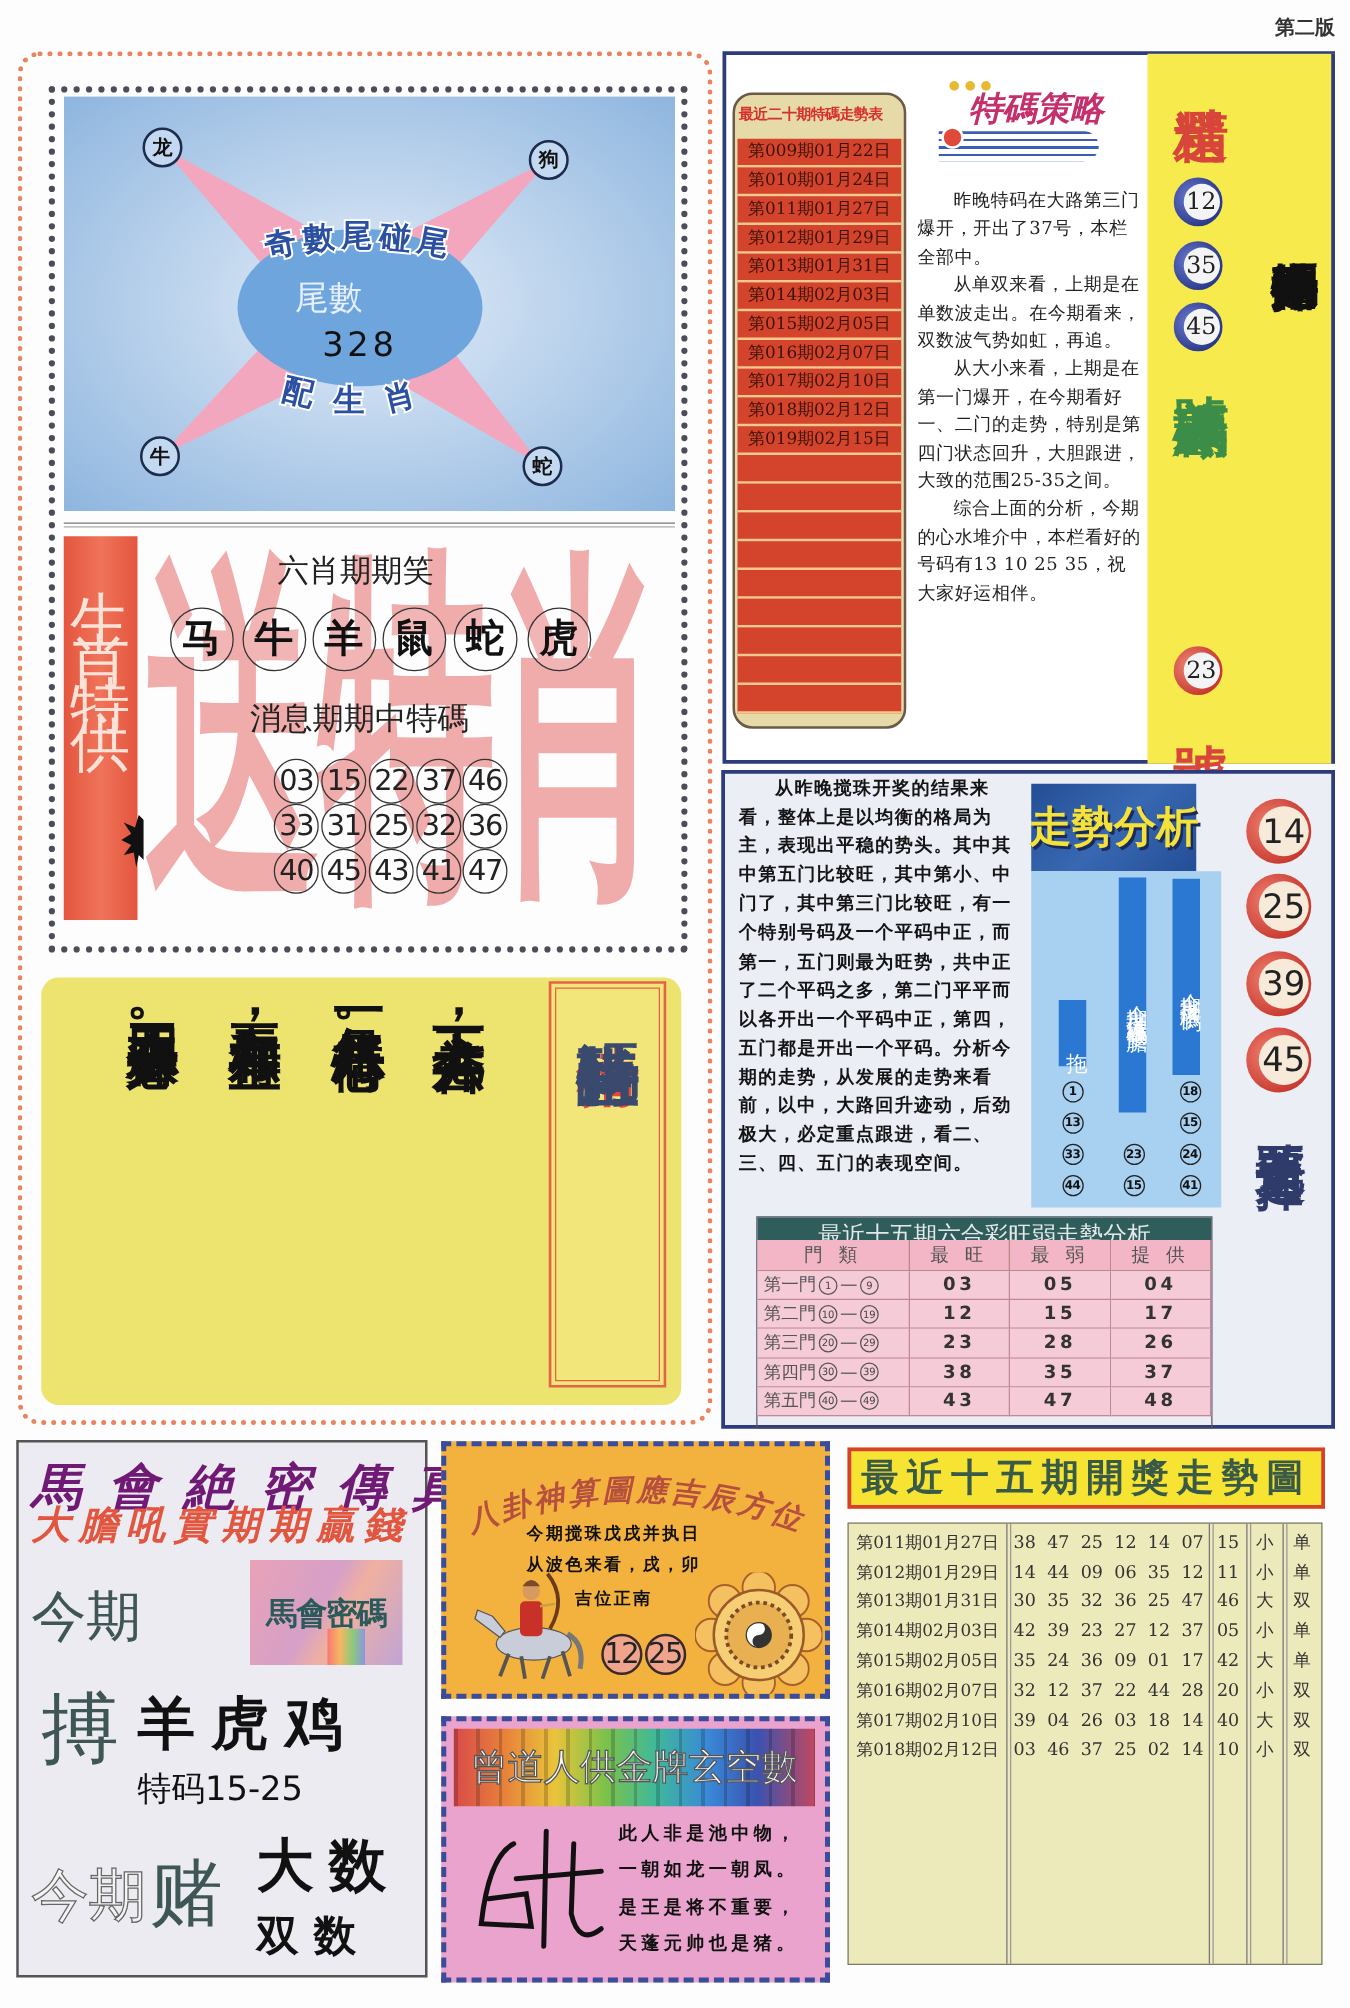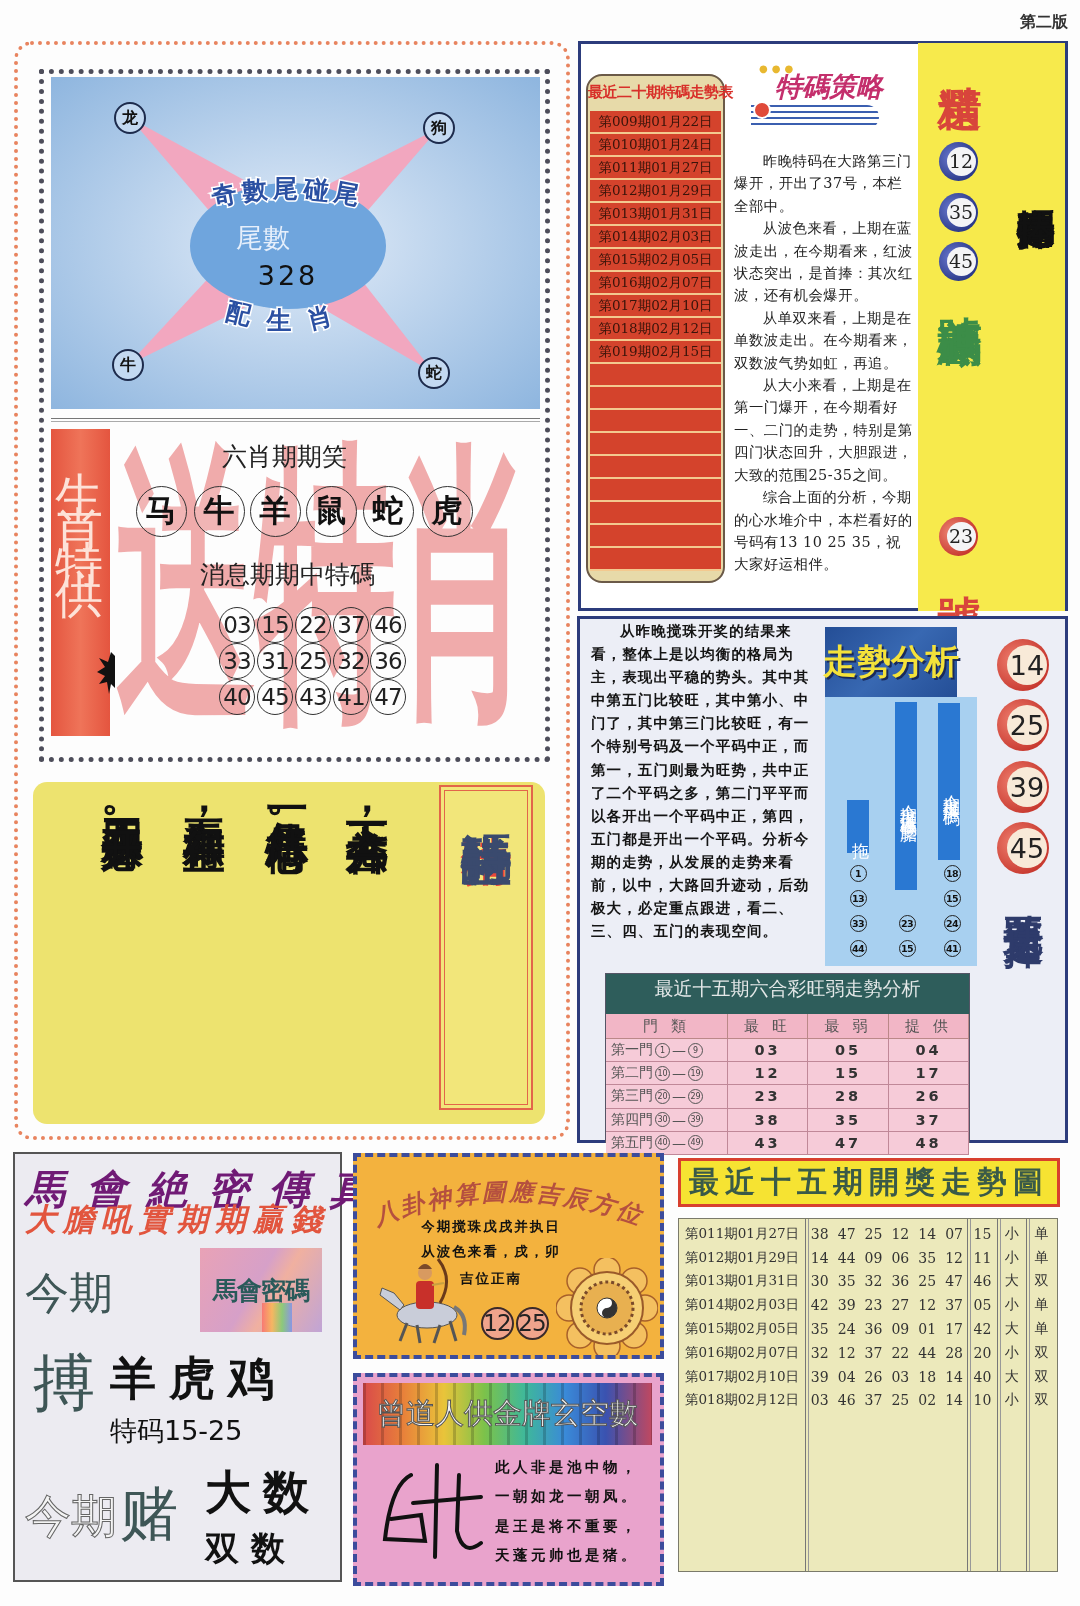--- a/index.html
+++ b/index.html
@@ -28,21 +28,21 @@
 .poem-box{left:33px;top:782px;width:512px;height:342px;background:#ede36f;border-radius:14px}
 .poem-col{position:absolute;top:786px;width:46px;font-size:42px;letter-spacing:2px;font-weight:bold;color:#111}
 .poem-title-box{left:439px;top:785px;width:94px;height:325px;border:2px solid #e2654a;box-shadow:inset 0 0 0 3px #f2e67a,inset 0 0 0 4px #e2654a;background:#f2e67a}
 .poem-title{left:460px;top:797px;font-size:50px;letter-spacing:-1px;font-weight:bold;width:52px}
 .poem-title .first{color:#e8483a}
 .poem-title .rest{color:#3a4a6e}
 
 
 .tr-panel{left:578px;top:41px;width:490px;height:570px;border:3px solid #2c3c7c;background:#fff}
 .trend-wrap{left:586px;top:74px;width:139px;height:509px;background:#e7daa9;border:2px solid #6b5a48;border-radius:16px}
-.trend-title{left:588px;top:83px;width:121px;text-align:center;font-size:15px;font-weight:bold;color:#d8302a;white-space:nowrap;letter-spacing:-.5px}
+.trend-title{left:588px;top:83px;width:121px;text-align:center;font-size:12px;font-weight:bold;color:#d8302a;white-space:nowrap;letter-spacing:-.5px}
 .trend-rows{left:590px;top:111px;width:131px}
 .trend-row{height:23px;background:#d4432c;border-bottom:2px solid #f3c98f;font-size:13.5px;line-height:21px;color:#3a140a;text-align:center;white-space:nowrap}
 .logo{left:751px;top:63px;width:143px;height:70px}
 .logo-dots{position:absolute;left:8px;top:0;font-size:10px;color:#e8b830;letter-spacing:4px}
 .logo-title{position:absolute;left:24px;top:6px;font-size:27px;font-weight:bold;font-style:italic;color:#c42f6c;text-shadow:1px 1px 0 #fff,-1px -1px 0 #fff;white-space:nowrap}
 .logo-stripes{position:absolute;left:0;top:42px;width:128px;height:24px;background:repeating-linear-gradient(180deg,#3b5fb0 0 2px,transparent 2px 6px);border-radius:0 12px 12px 0}
 .logo-emb{position:absolute;left:2px;top:38px;width:18px;height:18px;border-radius:50%;background:#e04a3a;border:2px solid #fff}
 .strategy{left:734px;top:150px;width:181px;font-size:14.4px;letter-spacing:.5px;line-height:22.4px;color:#222}
 .strategy p{text-indent:2em}
 .yb{left:918px;top:43px;width:150px;height:568px;background:#f7ea4c;border-right:3px solid #2c3c7c}
@@ -58,21 +58,21 @@
 .mr-panel{left:577px;top:616px;width:491px;height:527px;border:3px solid #2c3c7c;background:#eceef6}
 .analysis-text{left:591px;top:620px;width:221px;font-size:14.5px;font-weight:bold;letter-spacing:1.1px;line-height:23.1px;color:#141414;text-indent:2em}
 .ta-head{left:825px;top:627px;width:132px;height:70px;background:linear-gradient(135deg,#244e96,#3868b2 50%,#244e96);display:flex;align-items:center;justify-content:center;font-size:34px;font-weight:bold;color:#f4e23a;text-shadow:2px 2px 0 #1a2a5a;white-space:nowrap}
 .ta-box{left:825px;top:697px;width:152px;height:269px;background:#a8d0f0}
 .tag{position:absolute;width:22px;background:#2a78d2;color:#fff;font-size:17px;letter-spacing:3px;display:flex;justify-content:center;padding-top:12px}
 .cn{position:absolute;width:17px;height:17px;border-radius:50%;border:1px solid #222;font-size:9.5px;font-weight:bold;display:flex;align-items:center;justify-content:center;color:#111;letter-spacing:-.5px}
 .ball-big{position:absolute;width:52px;height:52px;border-radius:50%;background:radial-gradient(circle at 35% 40%,#f08070,#c83a30 72%)}
 .ball-big span{position:absolute;right:2px;top:6px;width:40px;height:40px;border-radius:50%;background:#f8ead8;display:flex;align-items:center;justify-content:center;font-size:27px;color:#222}
 .caption{left:1002px;top:882px;font-size:40px;letter-spacing:3px;font-weight:bold;color:#2e3b6b;width:42px}
 .st{left:605px;top:973px;width:365px;height:170px;border:1px solid #556}
-.st-title{height:40px;background:#2e5d5b;color:#e4e8e8;font-size:19px;text-align:center;line-height:29px;white-space:nowrap}
+.st-title{height:18px;background:#2e5d5b;color:#e4e8e8;font-size:19px;text-align:center;line-height:29px;white-space:nowrap}
 .st-grid{display:grid;grid-template-columns:122px 80px 81px 80px}
 .st-head span{height:25px;background:#f2b6c6;font-size:15px;color:#555;text-align:center;line-height:25px;border-right:1px solid #b88;border-bottom:1px solid #b88;letter-spacing:4px}
 .st-row span{height:23.2px;background:#f6cbd8;border-right:1px solid #c08898;border-bottom:1px solid #c08898;font-size:14.5px;font-weight:bold;letter-spacing:3px;color:#333;display:flex;align-items:center;justify-content:center}
 .st-row .door{justify-content:flex-start;padding-left:5px;letter-spacing:0;font-weight:normal;color:#555;font-size:14px;gap:2px}
 .cn-s{display:inline-flex;width:15px;height:15px;border-radius:50%;border:1px solid #555;font-size:8px;align-items:center;justify-content:center;color:#444}
 
 
 .fax{left:13px;top:1152px;width:329px;height:430px;border:2px solid #555;background:#ecebf1}
 .fax-t1{left:25px;top:1162px;font-size:40px;font-weight:bold;font-style:italic;color:#701a75;letter-spacing:21px;white-space:nowrap}
 .fax-t2{left:25px;top:1199px;font-size:31px;font-weight:bold;font-style:italic;color:#e2553e;letter-spacing:7px;white-space:nowrap}
@@ -217,21 +217,20 @@
 
 <div class="abs logo">
   <span class="logo-dots">●●●</span>
   <span class="logo-stripes"></span>
   <span class="logo-emb"></span>
   <span class="logo-title">特碼策略</span>
 </div>
 
 <div class="abs strategy serif">
   <p>昨晚特码在大路第三门爆开，开出了37号，本栏全部中。</p>
-  <p>从波色来看，上期在蓝波走出，在今期看来，红波状态突出，是首捧：其次红波，还有机会爆开。</p>
   <p>从单双来看，上期是在单数波走出。在今期看来，双数波气势如虹，再追。</p>
   <p>从大小来看，上期是在第一门爆开，在今期看好一、二门的走势，特别是第四门状态回升，大胆跟进，大致的范围25-35之间。</p>
   <p>综合上面的分析，今期的心水堆介中，本栏看好的号码有13 10 25 35，祝大家好运相伴。</p>
 </div>
 
 <div class="abs yb"></div>
 <span class="abs vt yb-label red-t" style="left:936px;top:51px">精選</span>
 <div class="ball-navy" style="left:938.5px;top:141.5px">
     <span>12</span>
   </div>

